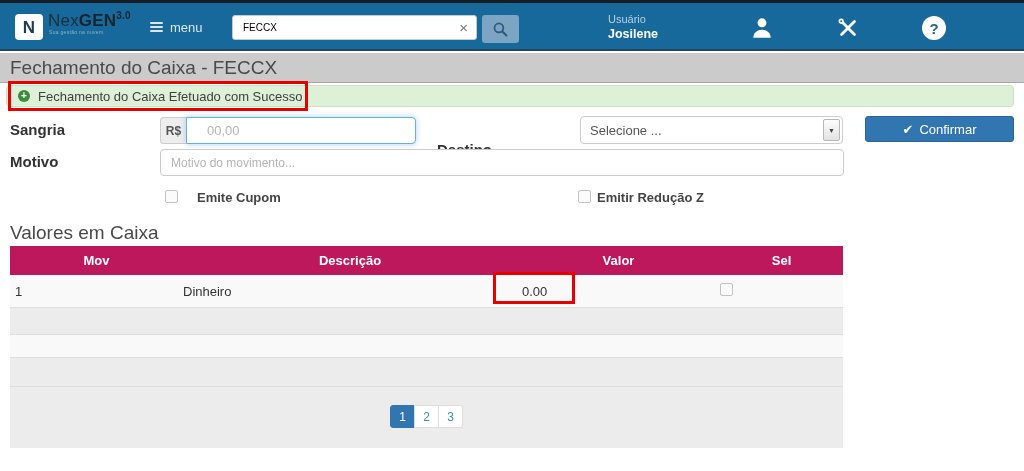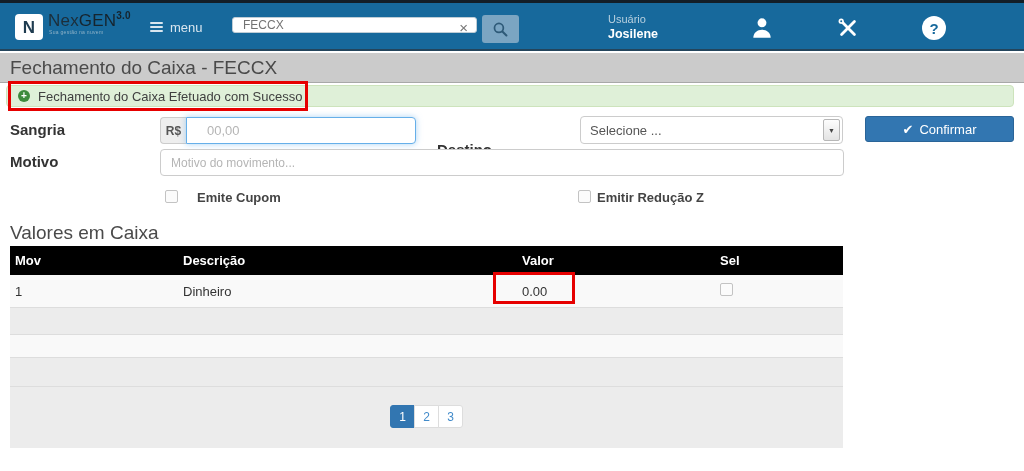--- a/index.html
+++ b/index.html
@@ -13,31 +13,31 @@
 
   
   .topstrip { left:0; top:0; width:1024px; height:3px; background:#131e27; }
   .header { left:0; top:3px; width:1024px; height:48px; background:#17699c; border-bottom:2px solid #24455c; }
 
   .logo-box { left:15px; top:11px; width:28px; height:26px; background:#fff; border-radius:4px;
               display:flex; align-items:center; justify-content:center; }
   .logo-n { font-weight:bold; font-size:17px; color:#1f3c50; line-height:1; }
   .brand { left:48px; top:7px; color:#16242e; font-size:17px; letter-spacing:.2px; white-space:nowrap; }
   .brand .nex { font-weight:400; color:#1c2e3a; }
-  .brand .gen { font-weight:400; }
+  .brand .gen { font-weight:700; }
   .brand sup { font-size:10px; font-weight:700; }
   .tagline { left:49px; top:26px; font-size:5px; color:#8fb3c8; letter-spacing:.3px; }
 
   .menu { left:150px; top:0; height:48px; display:flex; align-items:center; gap:7px; color:#d9e6ef; font-size:13px; cursor:pointer; }
   .hamburger { display:flex; flex-direction:column; gap:2px; }
   .hamburger i { display:block; width:13px; height:2px; background:#d9e6ef; border-radius:1px; }
 
   .search-wrap { left:232px; top:12px; width:245px; height:28px; }
-  .search-input { width:245px; height:16px; border:1px solid #bfcdd6; border-radius:3px;
-                  padding:0 26px 0 10px; font-size:12px; color:#737373; outline:none;
+  .search-input { width:245px; height:25px; border:1px solid #bfcdd6; border-radius:3px;
+                  padding:0 26px 0 10px; font-size:10px; color:#000000; outline:none;
                   font-family:"Liberation Sans", sans-serif; }
   .search-clear { position:absolute; right:9px; top:5px; font-size:15px; color:#777; cursor:pointer; line-height:1; }
   .search-btn { left:482px; top:12px; width:37px; height:28px; background:#7ba5c2; border-radius:3px;
                 display:flex; align-items:center; justify-content:center; cursor:pointer; }
 
   .user-block { left:608px; top:10px; line-height:1.25; }
   .user-label { font-size:11px; color:#b8d0df; }
   .user-name  { font-size:12.5px; color:#fff; font-weight:bold; }
 
   .icon-btn { display:flex; align-items:center; justify-content:center; cursor:pointer; }
@@ -94,21 +94,21 @@
   .chk1 { left:165px; top:190px; }
   .chk2 { left:578px; top:190px; }
   .chk-label { font-size:13px; font-weight:bold; color:#444; }
   .chk-label1 { left:184px; top:190px;padding-left:13px; }
   .chk-label2 { left:597px; top:190px; }
 
   
   .section-title { left:10px; top:222px; font-size:19px; color:#4a4a4a; }
   .tbl { left:10px; top:246px; width:833px; }
   .trow { display:flex; width:833px; }
-  .thead { height:29px; background:#000000; color:#fff; font-weight:bold; font-size:13px; align-items:center; }
+  .thead { height:29px; background:#be185d; color:#fff; font-weight:bold; font-size:13px; align-items:center;text-align:center; }
   .c1 { width:168px; padding-left:5px; }
   .c2 { width:339px; padding-left:5px; }
   .c3 { width:198px; padding-left:5px; }
   .c4 { width:128px; padding-left:5px; }
   .tr-data { height:33px; background:#f9f9f9; border-bottom:1px solid #ddd; align-items:center; font-size:13px; color:#333; }
   .tr-e1 { height:27px; background:#ececec; border-bottom:1px solid #ddd; }
   .tr-e2 { height:23px; background:#f9f9f9; border-bottom:1px solid #ddd; }
   .tr-e3 { height:29px; background:#ececec; border-bottom:1px solid #ddd; }
   .tfoot { height:61px; background:#ececec; display:flex; align-items:flex-start; justify-content:center; }
 

